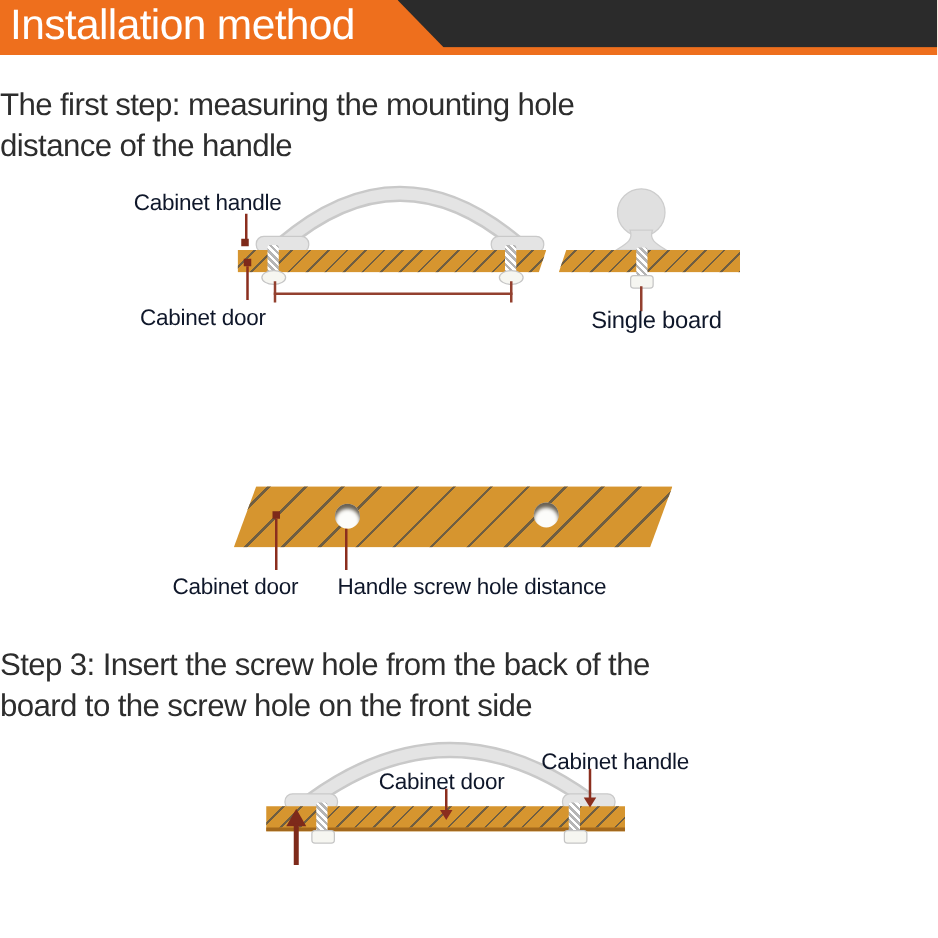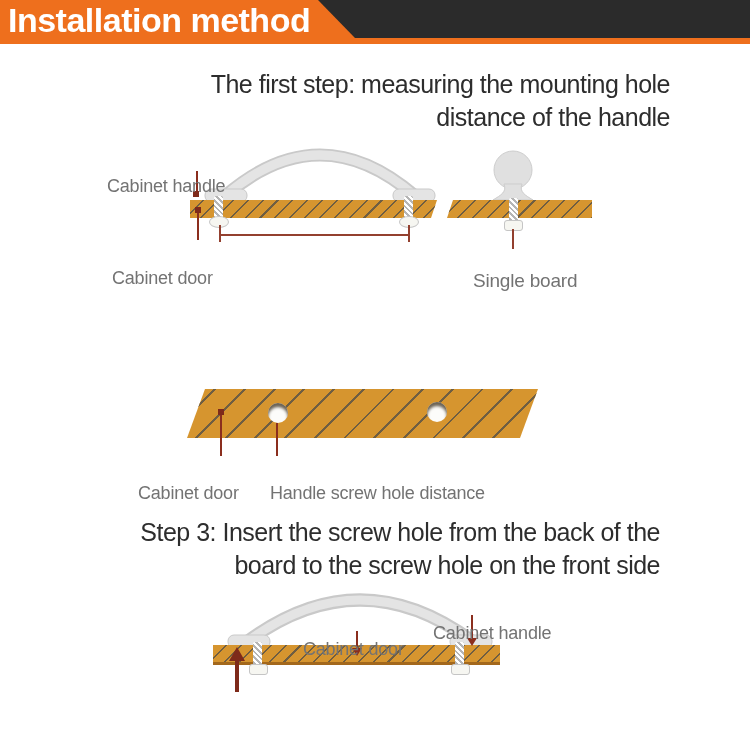--- a/index.html
+++ b/index.html
@@ -1,33 +1,33 @@
 <!DOCTYPE html>
 <html><head>
 <meta charset="utf-8">
 <style>
   html,body{margin:0;padding:0;background:#fff;}
   #page{position:relative;width:750px;height:750px;background:#fff;overflow:hidden;
         font-family:"Liberation Sans", sans-serif;}
 
   
-  .header-bar{position:absolute;left:0;top:0;width:750px;height:44px;background:#EE6F1D;font-weight:bold;}
+  .header-bar{position:absolute;left:0;top:0;width:750px;height:44px;background:#EE6F1D;}
   .header-dark{position:absolute;left:318px;top:0;width:432px;height:38px;background:#2B2B2B;
                clip-path:polygon(0 0,100% 0,100% 100%,37px 100%);}
   .header-title{position:absolute;left:8px;top:1px;color:#ffffff;font-size:34px;letter-spacing:-0.5px;}
 
   
-  .heading{position:absolute;color:#2D2D2D;font-size:25px;line-height:33px;text-align:right;
+  .heading{position:absolute;color:#2D2D2D;font-size:25px;line-height:33px;text-align:left;
            white-space:pre-line;letter-spacing:-0.5px;}
   #h1{left:0;top:68px;width:670px;}
   #h2{left:0;top:312px;width:588px;}
   #h3{left:0;top:516px;width:660px;}
 
   
-  .lbl{position:absolute;color:#737373;font-size:18px;line-height:24px;white-space:pre-line;letter-spacing:-0.2px;margin-top:24px;}
+  .lbl{position:absolute;color:#0f172a;font-size:18px;line-height:24px;white-space:pre-line;letter-spacing:-0.2px;}
 
   
   .board{position:absolute;background-color:#D6952F;
          background-image:repeating-linear-gradient(135deg,rgba(0,0,0,0) 0 9px,#6F5E42 9px 10.5px);}
   .board-s1-left{left:190px;top:200px;width:247px;height:18px;
          clip-path:polygon(0 0,100% 0,calc(100% - 6px) 100%,0 100%);}
   .board-s1-right{left:447px;top:200px;width:145px;height:18px;
          clip-path:polygon(6px 0,100% 0,100% 100%,0 100%);}
   .board-s2{left:187px;top:389px;width:351px;height:49px;
          background-image:repeating-linear-gradient(135deg,rgba(0,0,0,0) 0 19px,#6F5E42 19px 21px);

